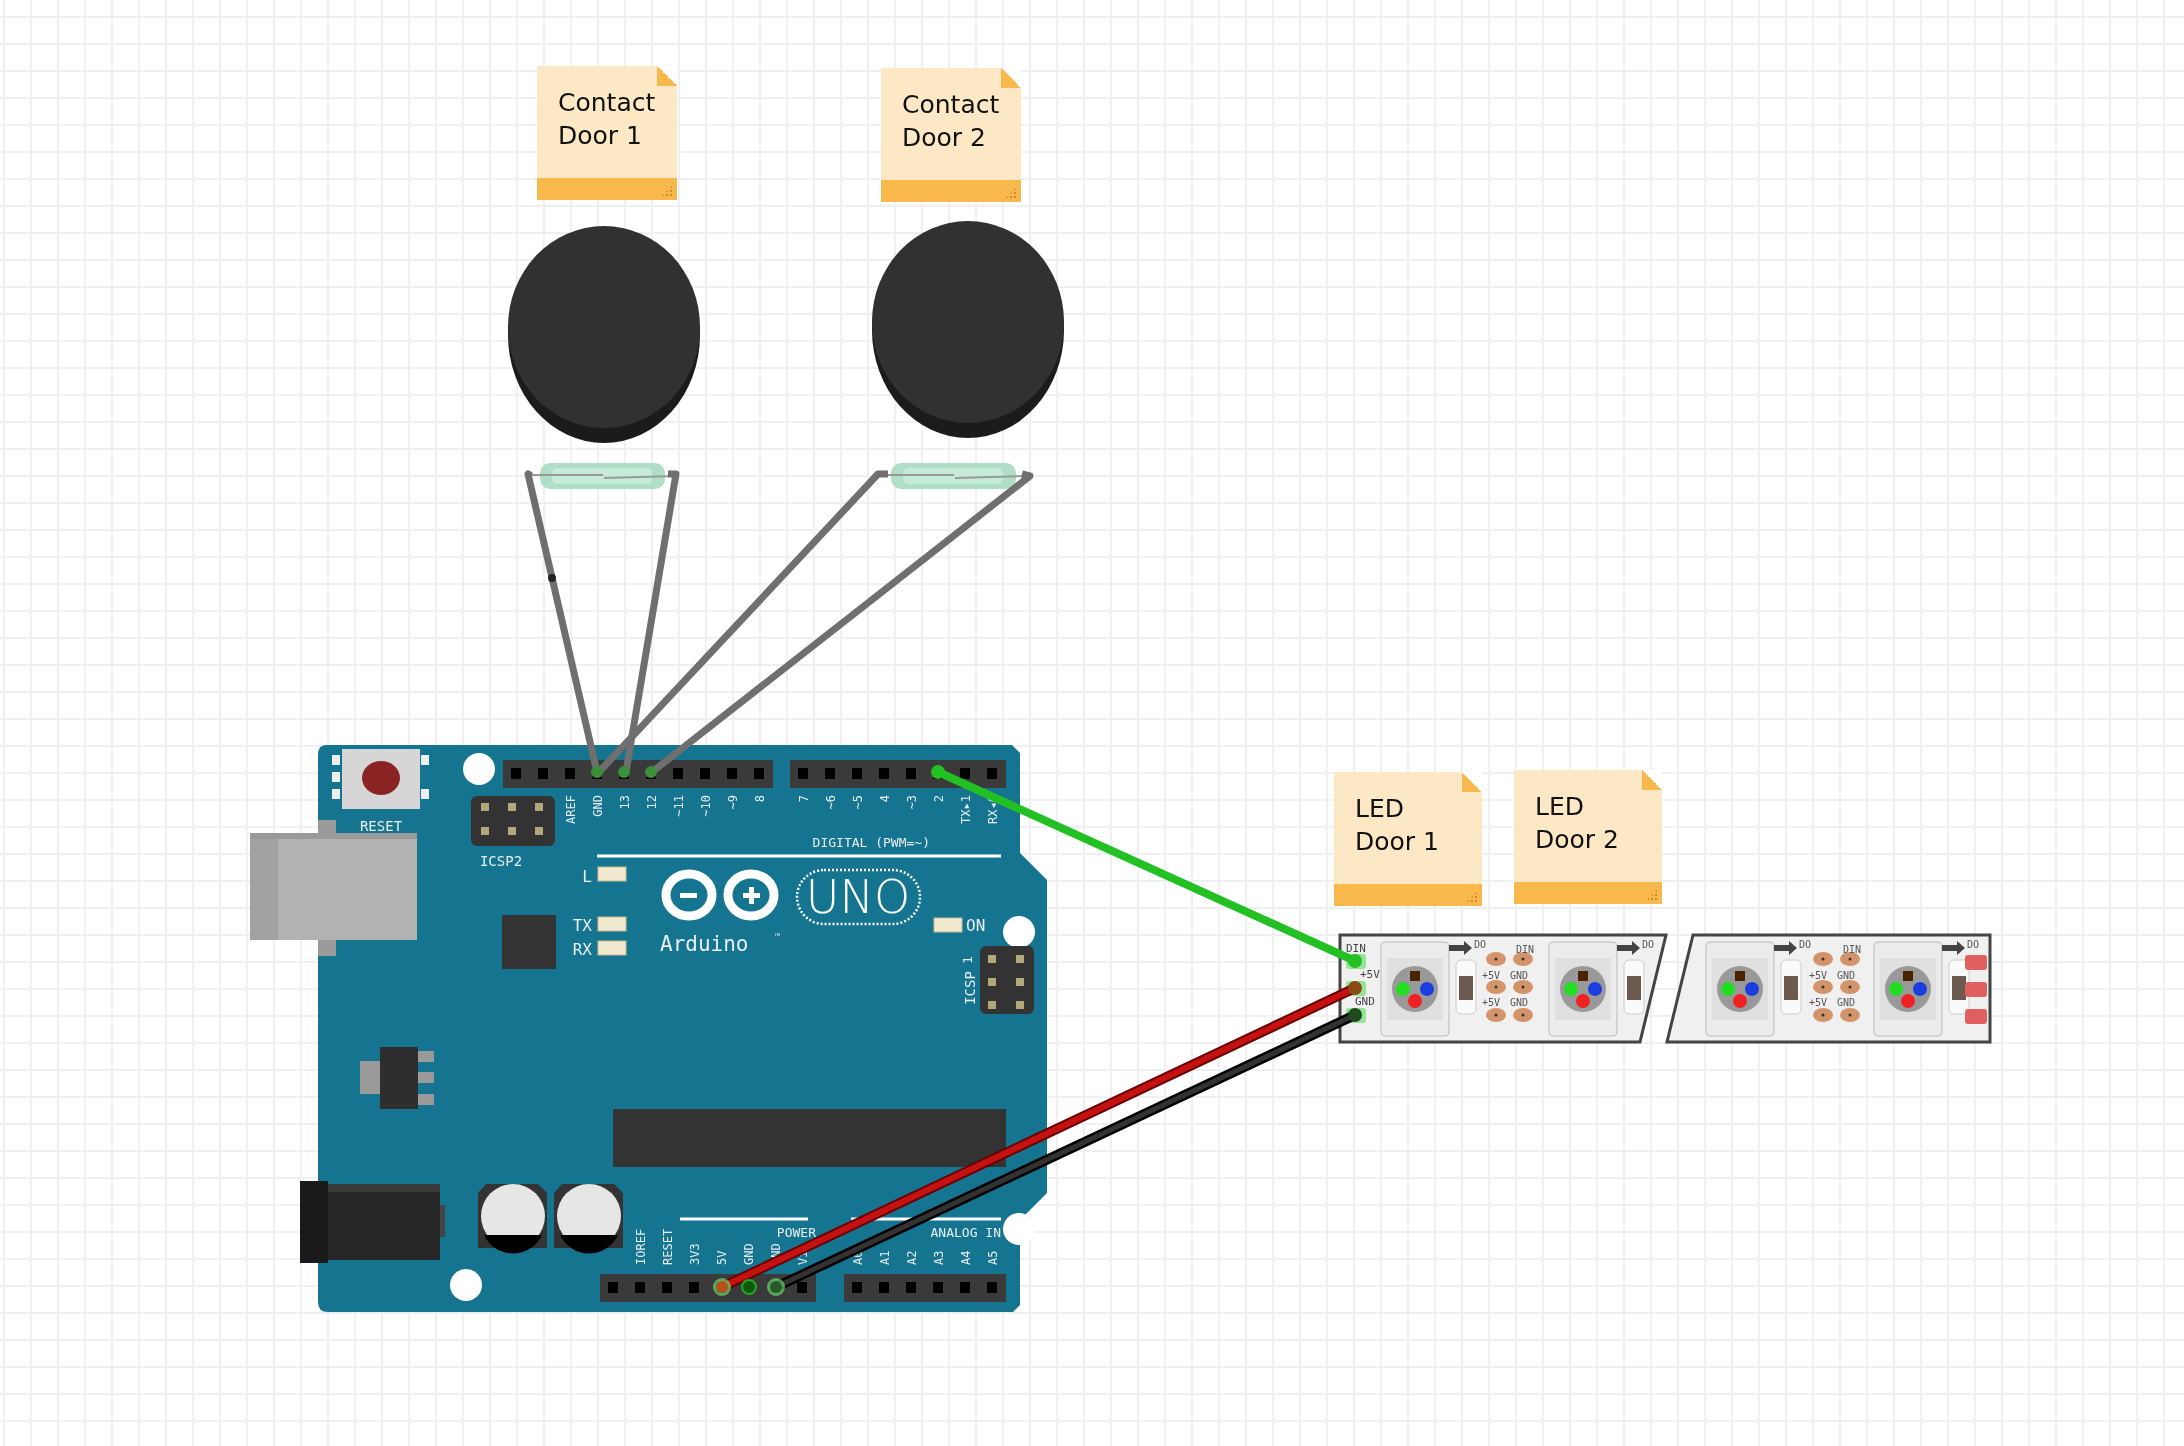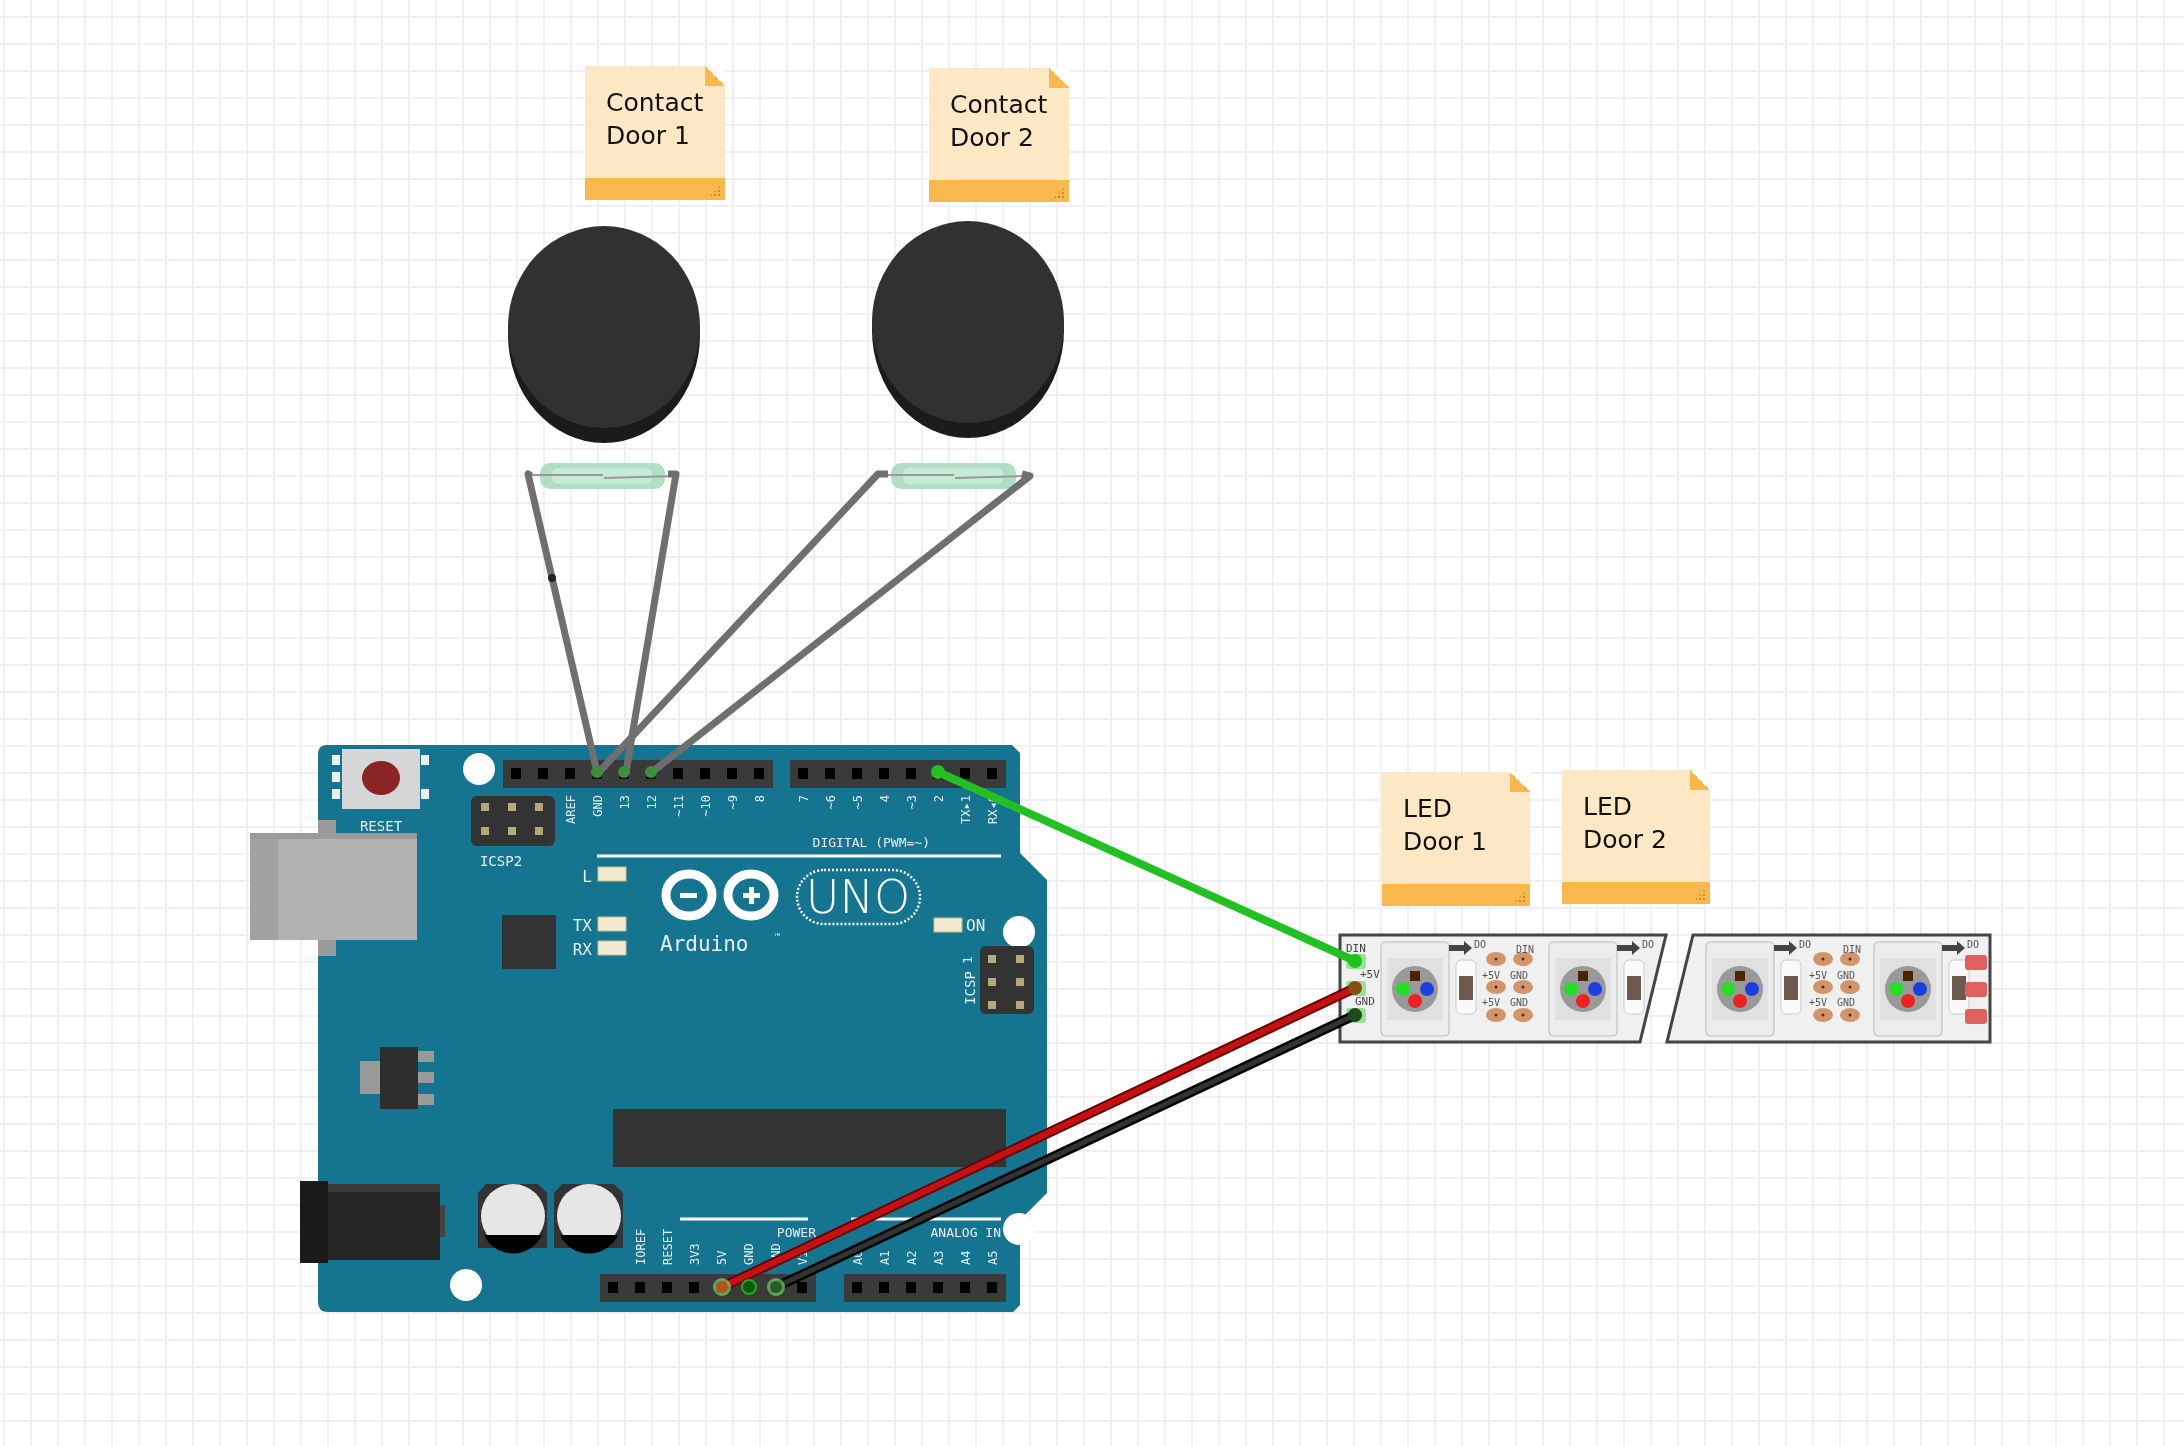--- a/index.html
+++ b/index.html
@@ -10,21 +10,20 @@
       linear-gradient(to right, #eef0f4 2px, transparent 2px),
       linear-gradient(to bottom, #eef0f4 2px, transparent 2px);
     background-size: 27px 27px;
     background-position: 3px 16px;
     font-family: "DejaVu Sans", sans-serif;
   }
   #canvas { position: absolute; left: 0; top: 0; }
   .note {
     position: absolute; width: 148px; height: 134px;
     background: #fde8c6;
-    margin-left: 48px;
   }
   .note .fold-tri {
     position: absolute; right: 0; top: 0; width: 20px; height: 20px;
     background: linear-gradient(to bottom left, #ffffff 50%, #f8b84c 50%);
   }
   .note .bar {
     position: absolute; left: 0; bottom: 0; width: 100%; height: 22px;
     background: #f8b84c;
   }
   .note .grip {

